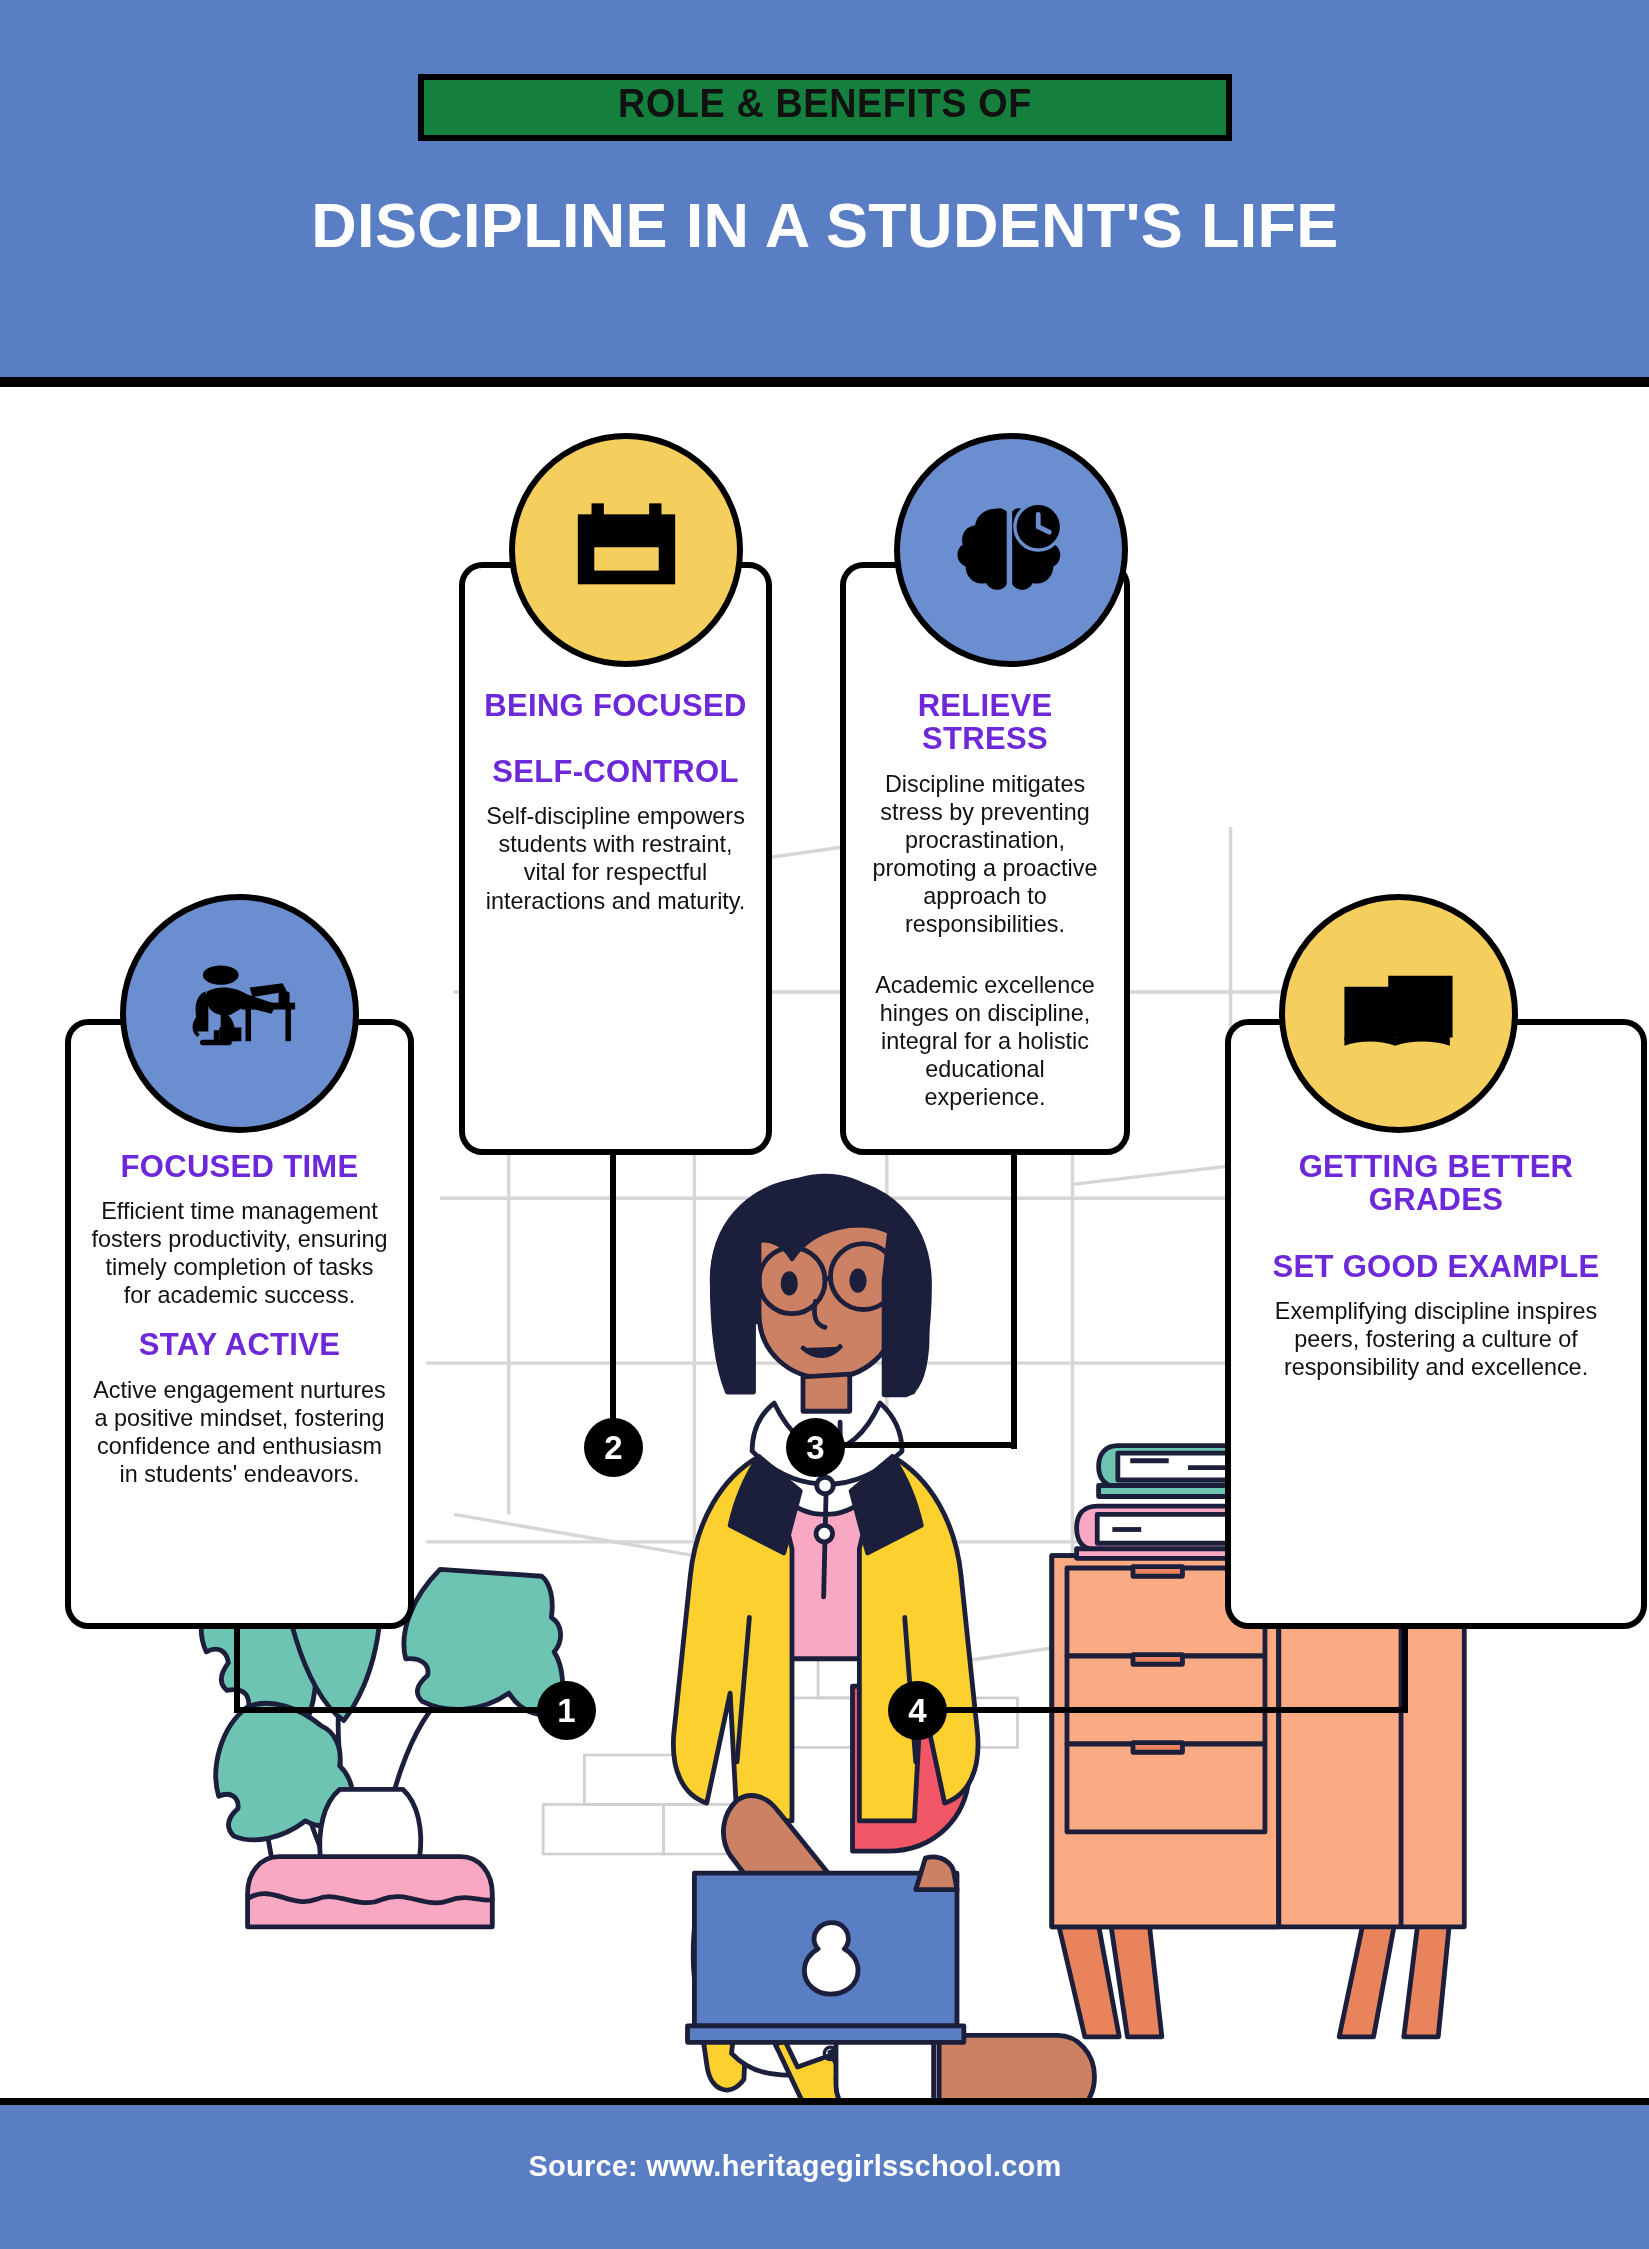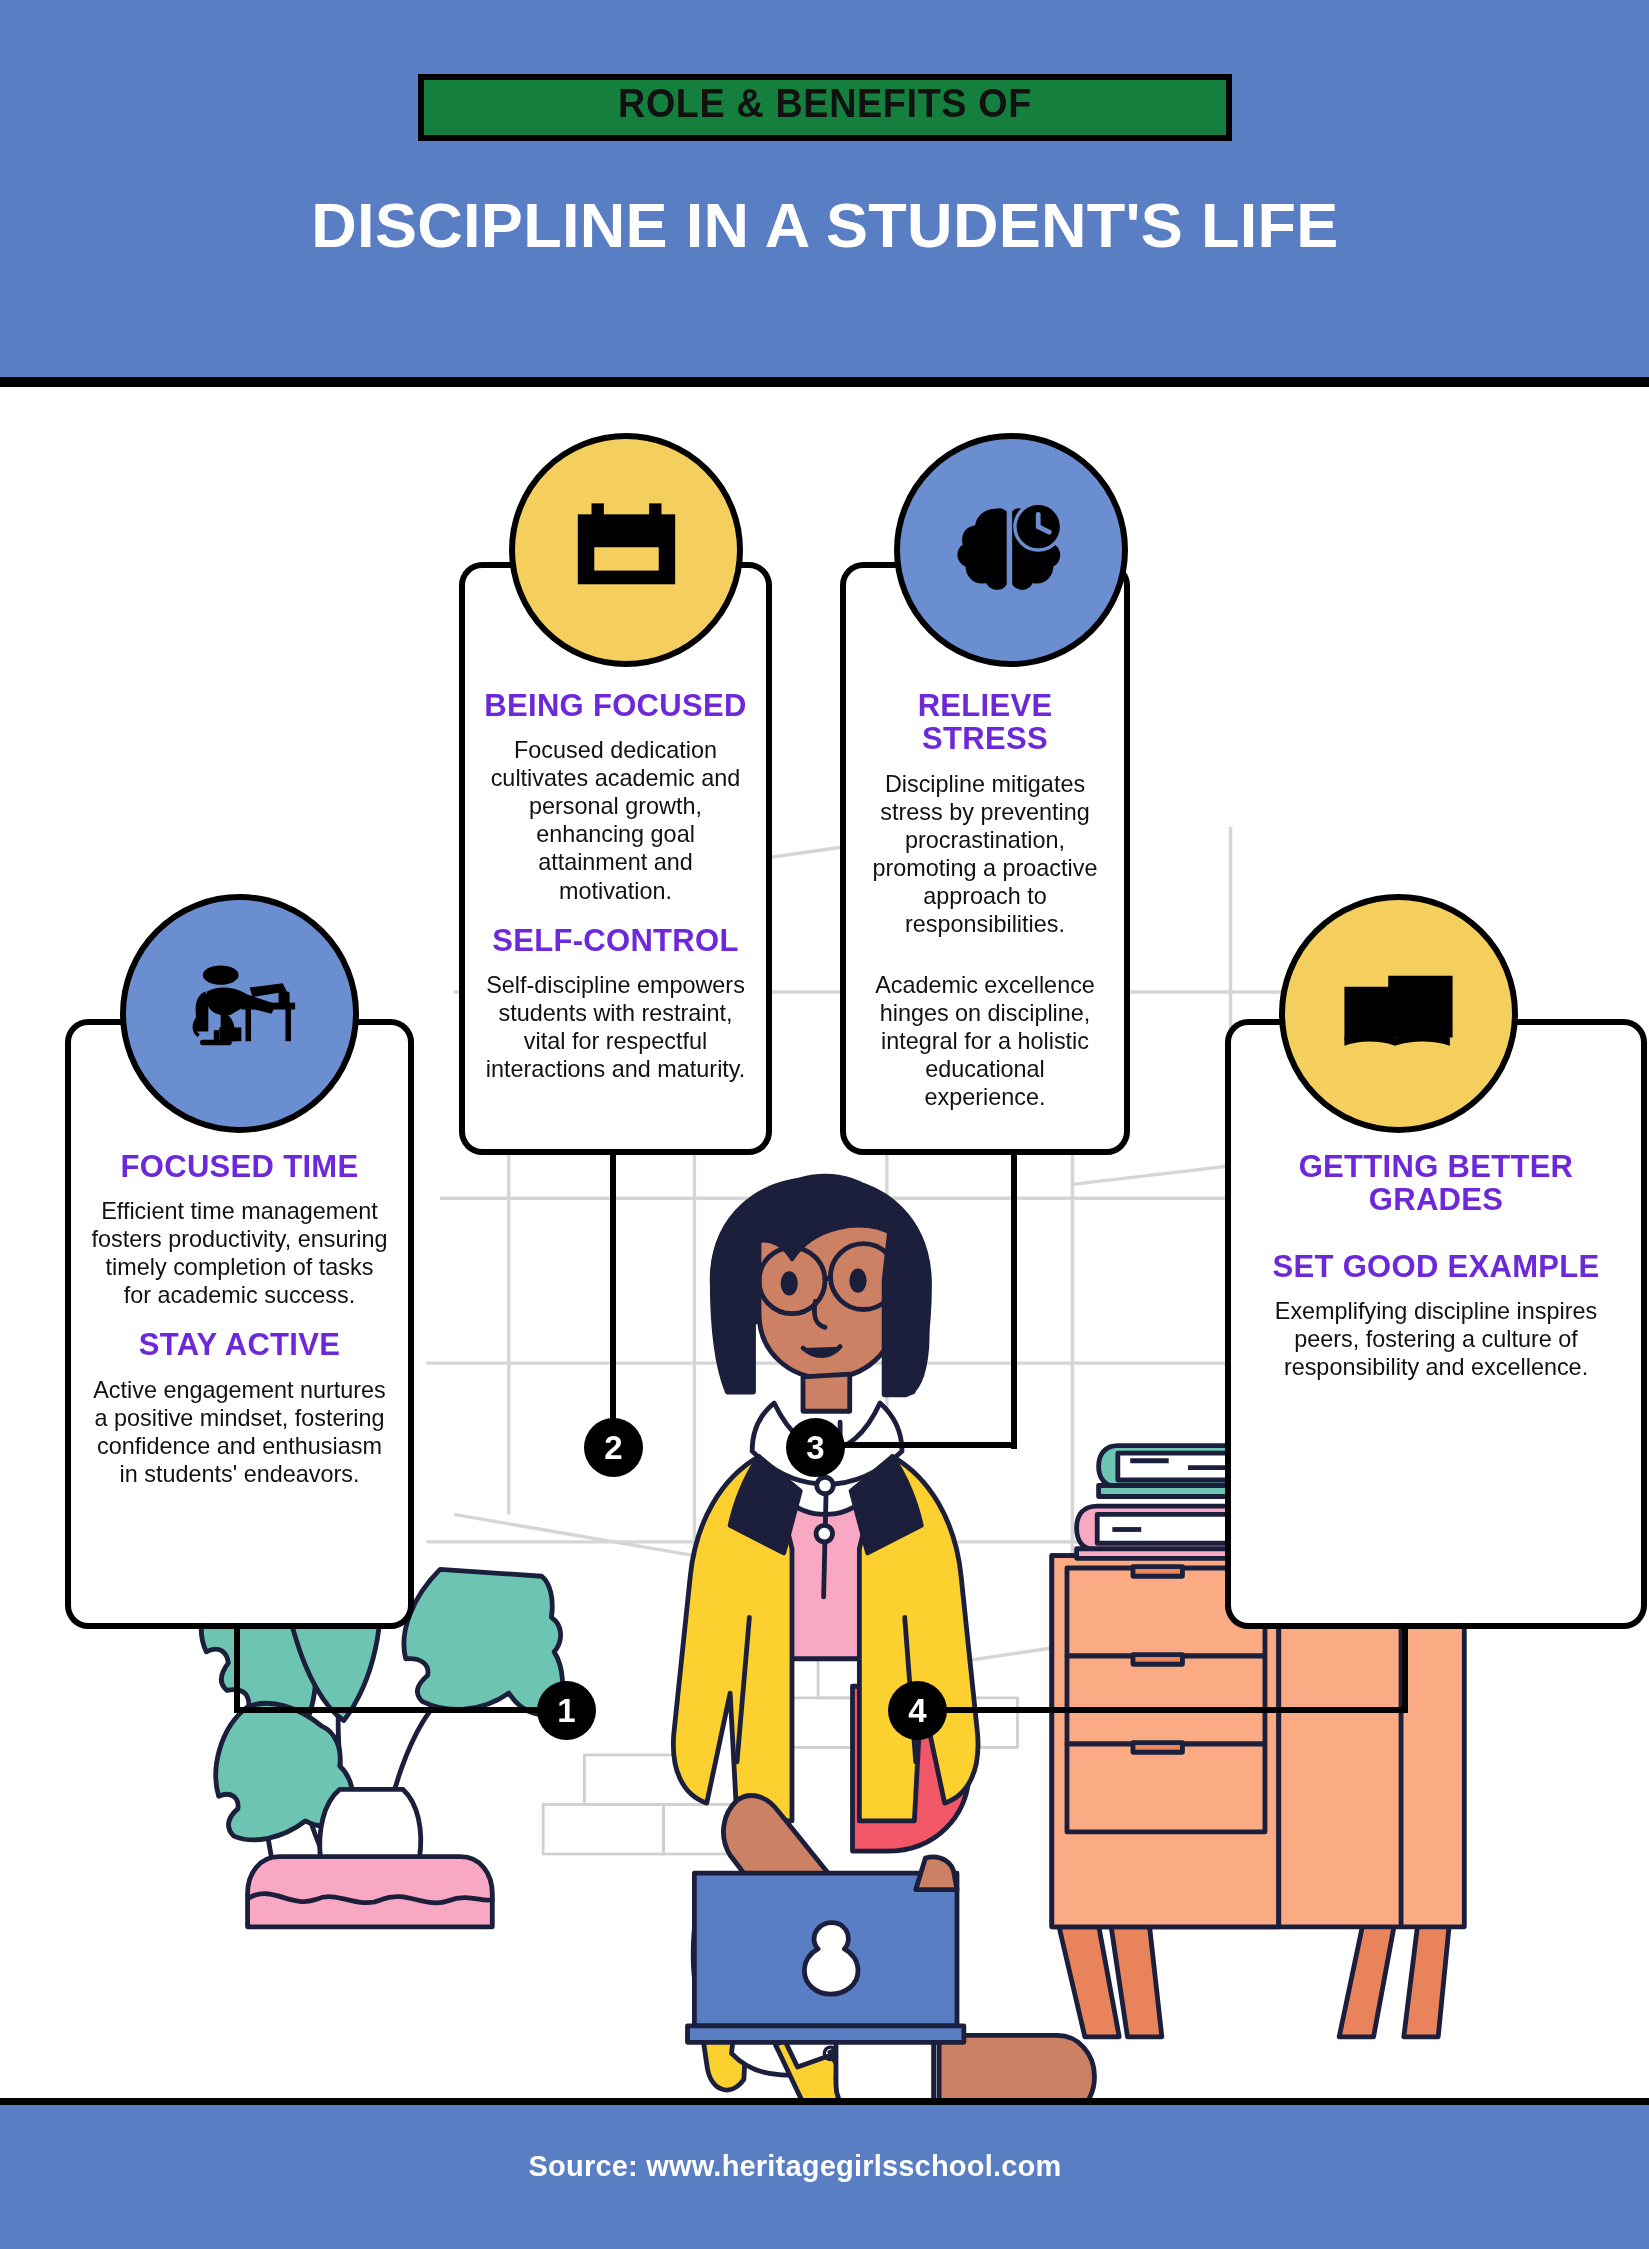--- a/index.html
+++ b/index.html
@@ -375,21 +375,20 @@
         <path d="M70 10 L164 10 L164 100 L70 100 Z"></path>
         <path d="M6 100 C30 92 56 92 80 100 C106 92 134 92 160 100 L160 112 C134 104 106 104 80 112
                  C56 104 30 104 6 112 Z"></path>
       </g>
     </svg>
   </div>
 
   <div class="card" id="card-focused">
     <h3>BEING FOCUSED</h3>
     <div class="gap-a"></div>
-    <p>Focused dedication cultivates academic and personal growth, enhancing goal attainment and motivation.</p>
     <div class="gap-b"></div>
     <h3>SELF-CONTROL</h3>
     <div class="gap-a"></div>
     <p>Self-discipline empowers students with restraint, vital for respectful interactions and maturity.</p>
   </div>
 
   <div class="card" id="card-stress">
     <h3>RELIEVE STRESS</h3>
     <div class="gap-a"></div>
     <p>Discipline mitigates stress by preventing procrastination, promoting a proactive approach to responsibilities.</p>

